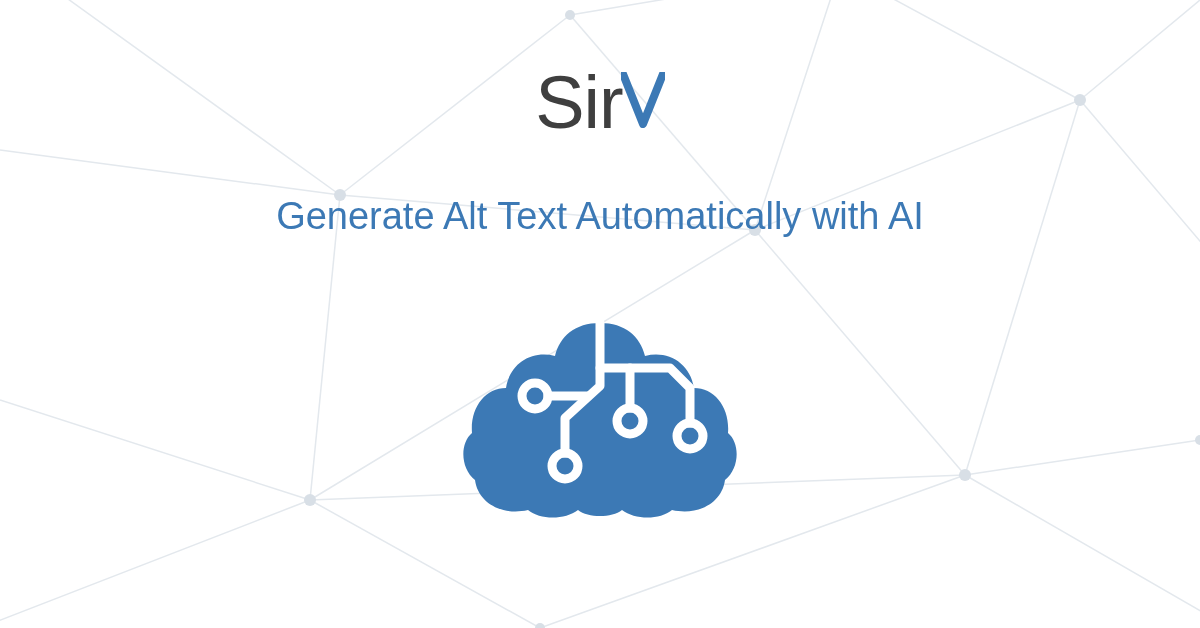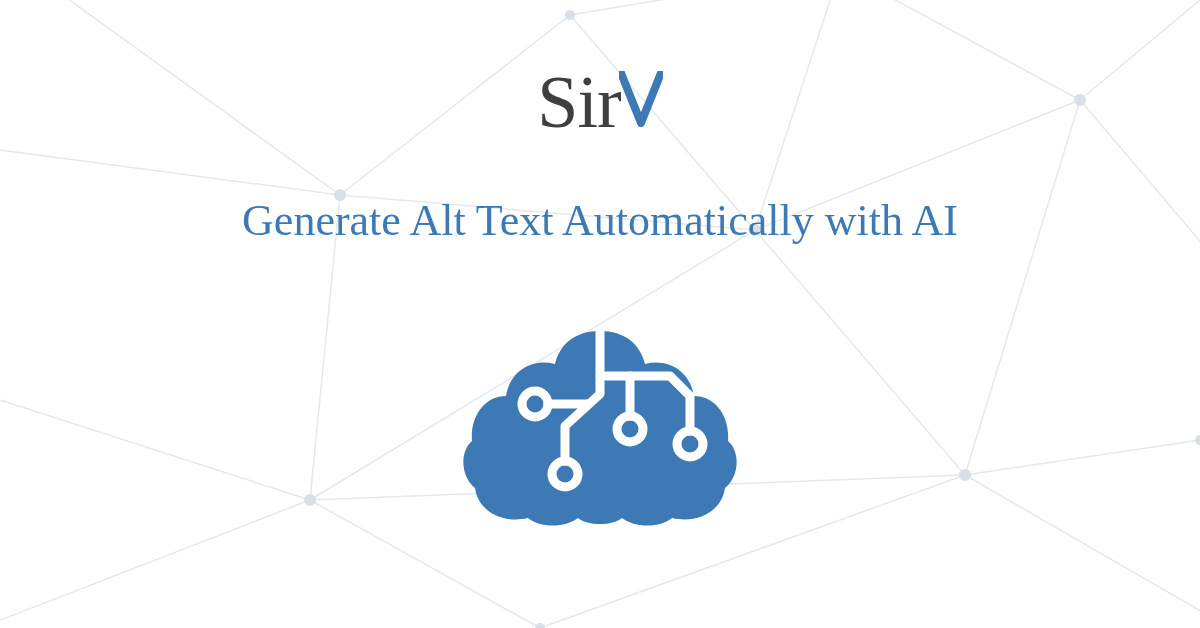--- a/index.html
+++ b/index.html
@@ -19,40 +19,39 @@
     }
     .content {
       position: relative;
       z-index: 1;
       width: 100%;
       height: 100%;
       display: flex;
       flex-direction: column;
       align-items: center;
       padding-top: 60px;
-      font-family: Liberation Serif, serif;
     }
     .logo {
       display: flex;
       align-items: baseline;
       font-size: 74px;
       font-weight: 400;
       letter-spacing: -1px;
       margin-bottom: 50px;
     }
     .logo-sir {
       color: #3f3f3f;
     }
     .logo-v {
       color: #3c79b5;
       display: inline-block;
       margin-left: -2px;
     }
     .headline {
-      font-size: 44px;
+      font-size: 38px;
       font-weight: 400;
       color: #3c79b5;
       text-align: center;
       margin-bottom: 70px;
     }
     .brain-icon {
       width: 280px;
       height: 210px;
     }
   </style>

